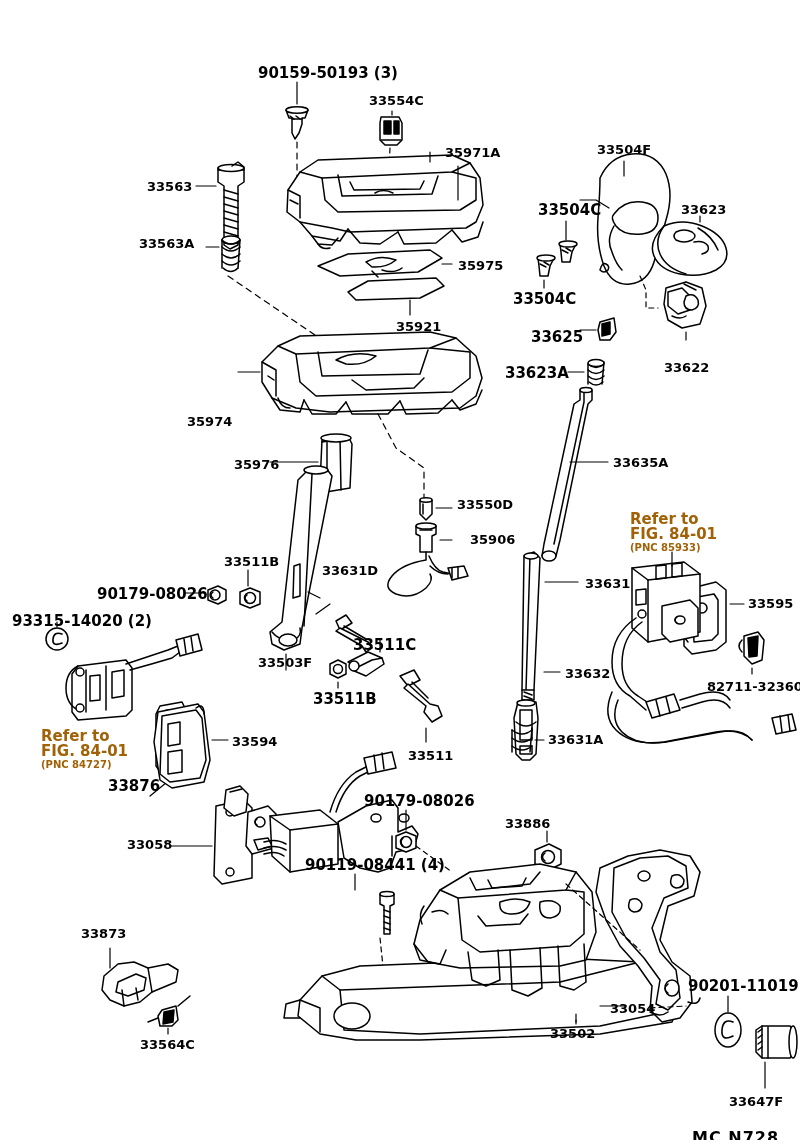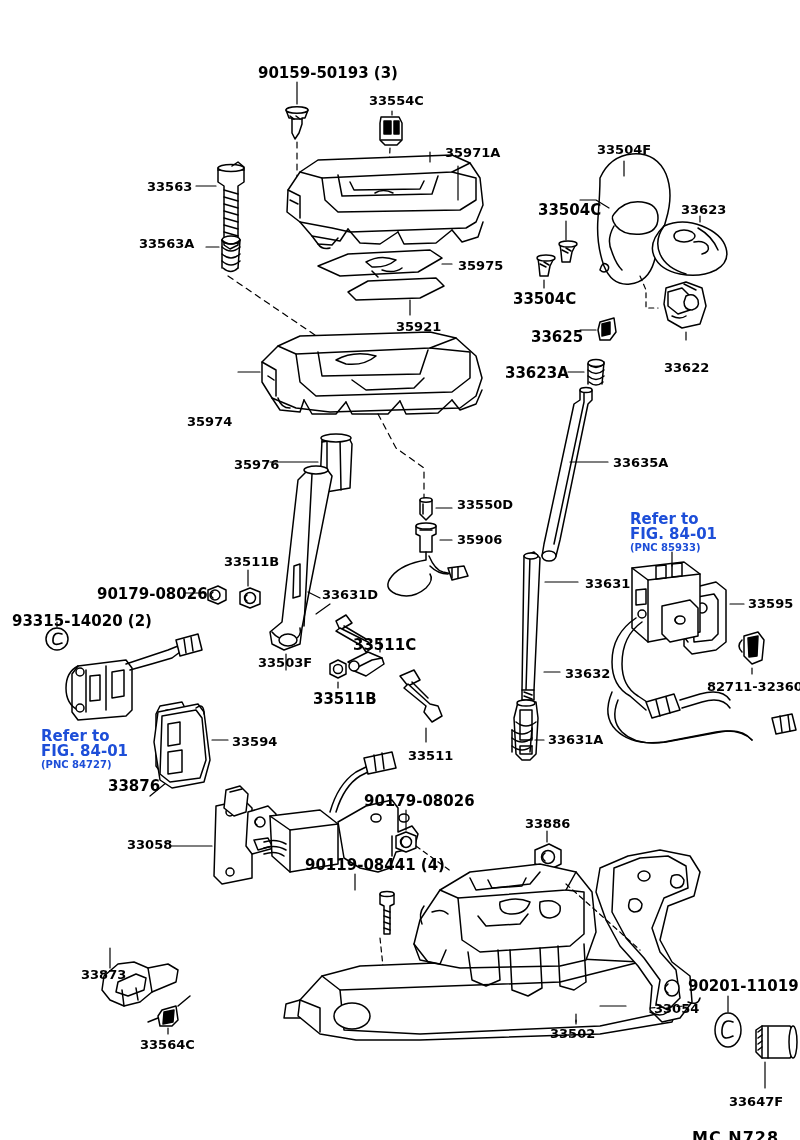--- a/index.html
+++ b/index.html
@@ -20,21 +20,21 @@
     letter-spacing:0px;
     line-height:1;
   }
   .s17{font-size:13px;}
   .s15{font-size:15px;}
   .s13{font-size:13px;}
   .ref{
     position:absolute;
     font-family:"DejaVu Sans", sans-serif;
     font-weight:bold;
-    color:#1d4ed8;
+    color:#a16207;
     line-height:1.02;
     white-space:nowrap;
   }
   .ref .r1{font-size:15px;}
   .ref .r2{font-size:15px;}
   .ref .r3{font-size:10px;}
   .code{
     position:absolute;
     font-family:"DejaVu Sans", sans-serif;
     font-weight:bold;
@@ -539,43 +539,43 @@
       <div class="lbl s17" style="left: 458px; top: 259px;">35975</div>
       <div class="lbl s15" style="left: 513px; top: 292px;">33504C</div>
       <div class="lbl s17" style="left: 396px; top: 320px;">35921</div>
       <div class="lbl s15" style="left: 531px; top: 330px;">33625</div>
       <div class="lbl s17" style="left: 664px; top: 345px; margin-top: 16px;">33622</div>
       <div class="lbl s17" style="left: 187px; top: 367px; margin-top: 48px;">35974</div>
       <div class="lbl s15" style="left: 505px; top: 366px;">33623A</div>
       <div class="lbl s17" style="left: 234px; top: 458px;">35976</div>
       <div class="lbl s17" style="left: 613px; top: 456px;">33635A</div>
       <div class="lbl s17" style="left: 457px; top: 498px;">33550D</div>
-      <div class="lbl s17" style="left: 457px; top: 533px;">35906</div>
+      <div class="lbl s17" style="left: 470px; top: 533px;">35906</div>
       <div class="lbl s17" style="left: 224px; top: 555px;">33511B</div>
       <div class="lbl s17" style="left: 585px; top: 577px;">33631</div>
       <div class="lbl s15" style="left: 97px; top: 587px;">90179-08026</div>
-      <div class="lbl s17" style="left: 322px; top: 588px;">33631D</div>
+      <div class="lbl s17" style="left: 322px; top: 564px;">33631D</div>
       <div class="lbl s17" style="left: 748px; top: 597px;">33595</div>
       <div class="lbl s15" style="left: 12px; top: 614px;">93315-14020 (2)</div>
       <div class="lbl s15" style="left: 353px; top: 638px; text-align: center;">33511C</div>
       <div class="lbl s17" style="left: 565px; top: 667px;">33632</div>
       <div class="lbl s17" style="left: 258px; top: 656px;">33503F</div>
       <div class="lbl s13" style="left: 707px; top: 680px;">82711-32360</div>
       <div class="lbl s15" style="left: 313px; top: 692px;">33511B</div>
       <div class="lbl s17" style="left: 232px; top: 735px;">33594</div>
       <div class="lbl s17" style="left: 408px; top: 749px;">33511</div>
       <div class="lbl s17" style="left: 548px; top: 733px;">33631A</div>
       <div class="lbl s15" style="left: 108px; top: 779px;">33876</div>
       <div class="lbl s15" style="left: 364px; top: 794px;">90179-08026</div>
-      <div class="lbl s17" style="left: 525px; top: 817px;">33886</div>
+      <div class="lbl s17" style="left: 505px; top: 817px;">33886</div>
       <div class="lbl s17" style="left: 127px; top: 838px;">33058</div>
       <div class="lbl s15" style="left: 305px; top: 858px;">90119-08441 (4)</div>
-      <div class="lbl s17" style="left: 81px; top: 968px;">33873</div>
+      <div class="lbl s17" style="left: 81px; top: 927px;">33873</div>
       <div class="lbl s15" style="left: 688px; top: 979px;">90201-11019</div>
-      <div class="lbl s17" style="left: 610px; top: 1002px; margin-left: 44px;">33054</div>
+      <div class="lbl s17" style="left: 610px; top: 1002px;">33054</div>
       <div class="lbl s17" style="left: 550px; top: 1027px;">33502</div>
       <div class="lbl s17" style="left: 140px; top: 1038px;">33564C</div>
       <div class="lbl s17" style="left: 729px; top: 1095px;">33647F</div>
     </div>
 
   <div id="refs-layer">
       <div class="ref" style="left: 630px; top: 512px;">
         <div class="r1">Refer to</div>
         <div class="r2">FIG. 84-01</div>
         <div class="r3">(PNC 85933)</div>

